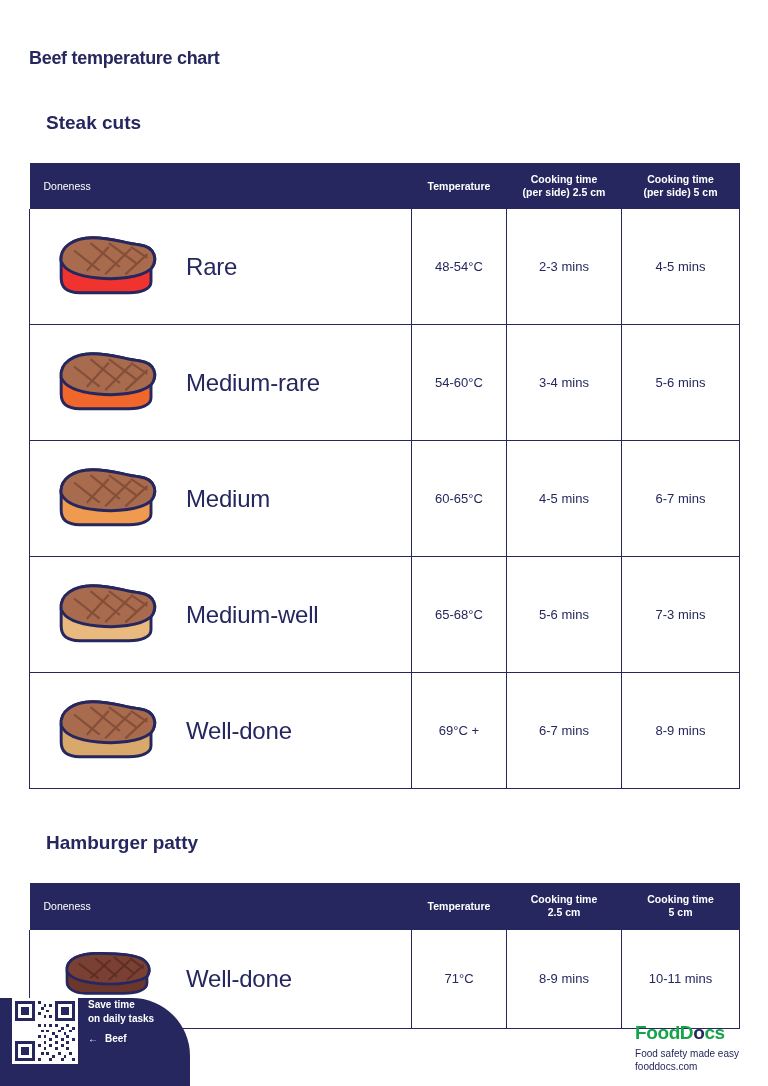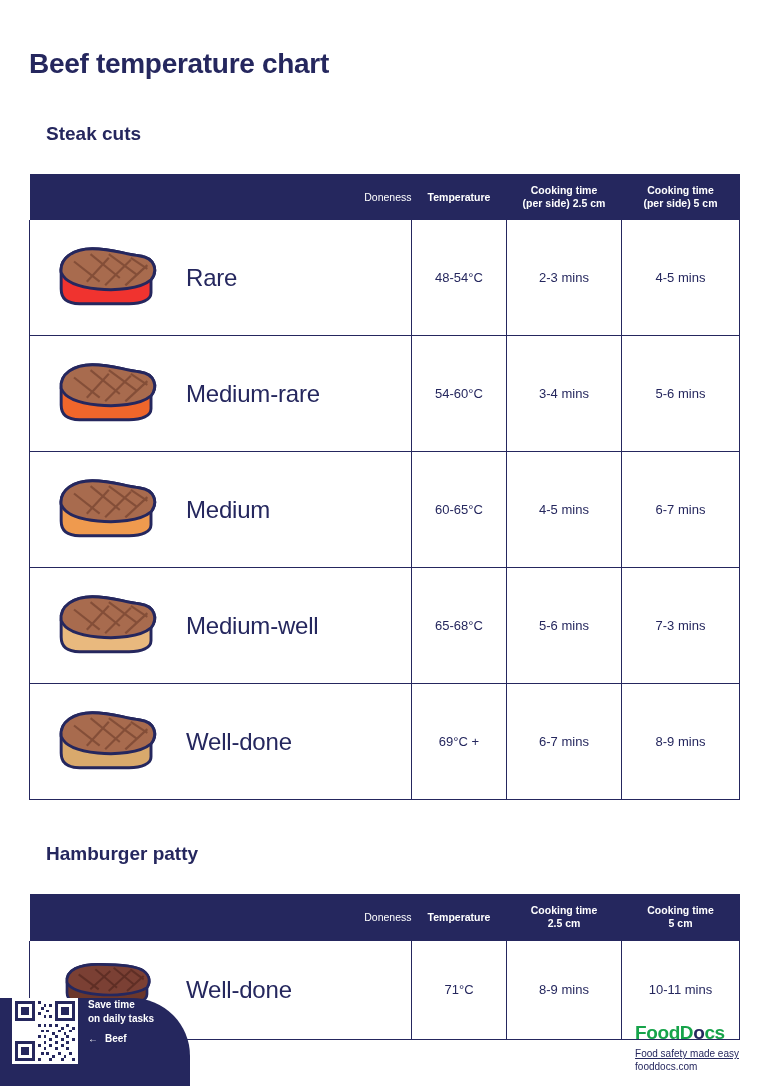--- a/index.html
+++ b/index.html
@@ -16,21 +16,21 @@
     overflow: hidden;
   }
   .page {
     position: relative;
     width: 768px;
     height: 1086px;
     box-sizing: border-box;
     padding: 0 29px;
   }
   h1.title {
-    font-size: 28px;
+    font-size: 18px;
     font-weight: bold;
     color: #25275e;
     margin: 0;
     padding-top: 48px;
     letter-spacing: -0.3px;
   }
   h2.section-title {
     font-size: 19px;
     font-weight: bold;
     color: #25275e;
@@ -58,21 +58,21 @@
     background: #25275e;
     color: #ffffff;
     font-size: 10.5px;
     font-weight: bold;
     line-height: 1.25;
     padding: 10px 0;
     border: none;
     vertical-align: middle;
   }
   table.chart th.doneness-col {
-    text-align: right;
+    text-align: left;
     padding-left: 14px;
     font-weight: normal;
     font-size: 10.5px;
   }
   table.chart td {
     border: 1.6px solid #25275e;
     border-top: none;
     color: #25275e;
     font-size: 13px;
     text-align: center;
@@ -170,21 +170,20 @@
     font-size: 19px;
     font-weight: bold;
     color: #16a34a;
     letter-spacing: -0.4px;
   }
   .brand-logo .docs-dark { color: #25275e; }
   .brand-tag {
     font-size: 10px;
     color: #25275e;
     margin-top: 4px;
-    text-decoration: underline;
   }
   .brand-url {
     font-size: 10px;
     color: #25275e;
     margin-top: 2px;
   }
 </style>
 </head>
 <body>
 

